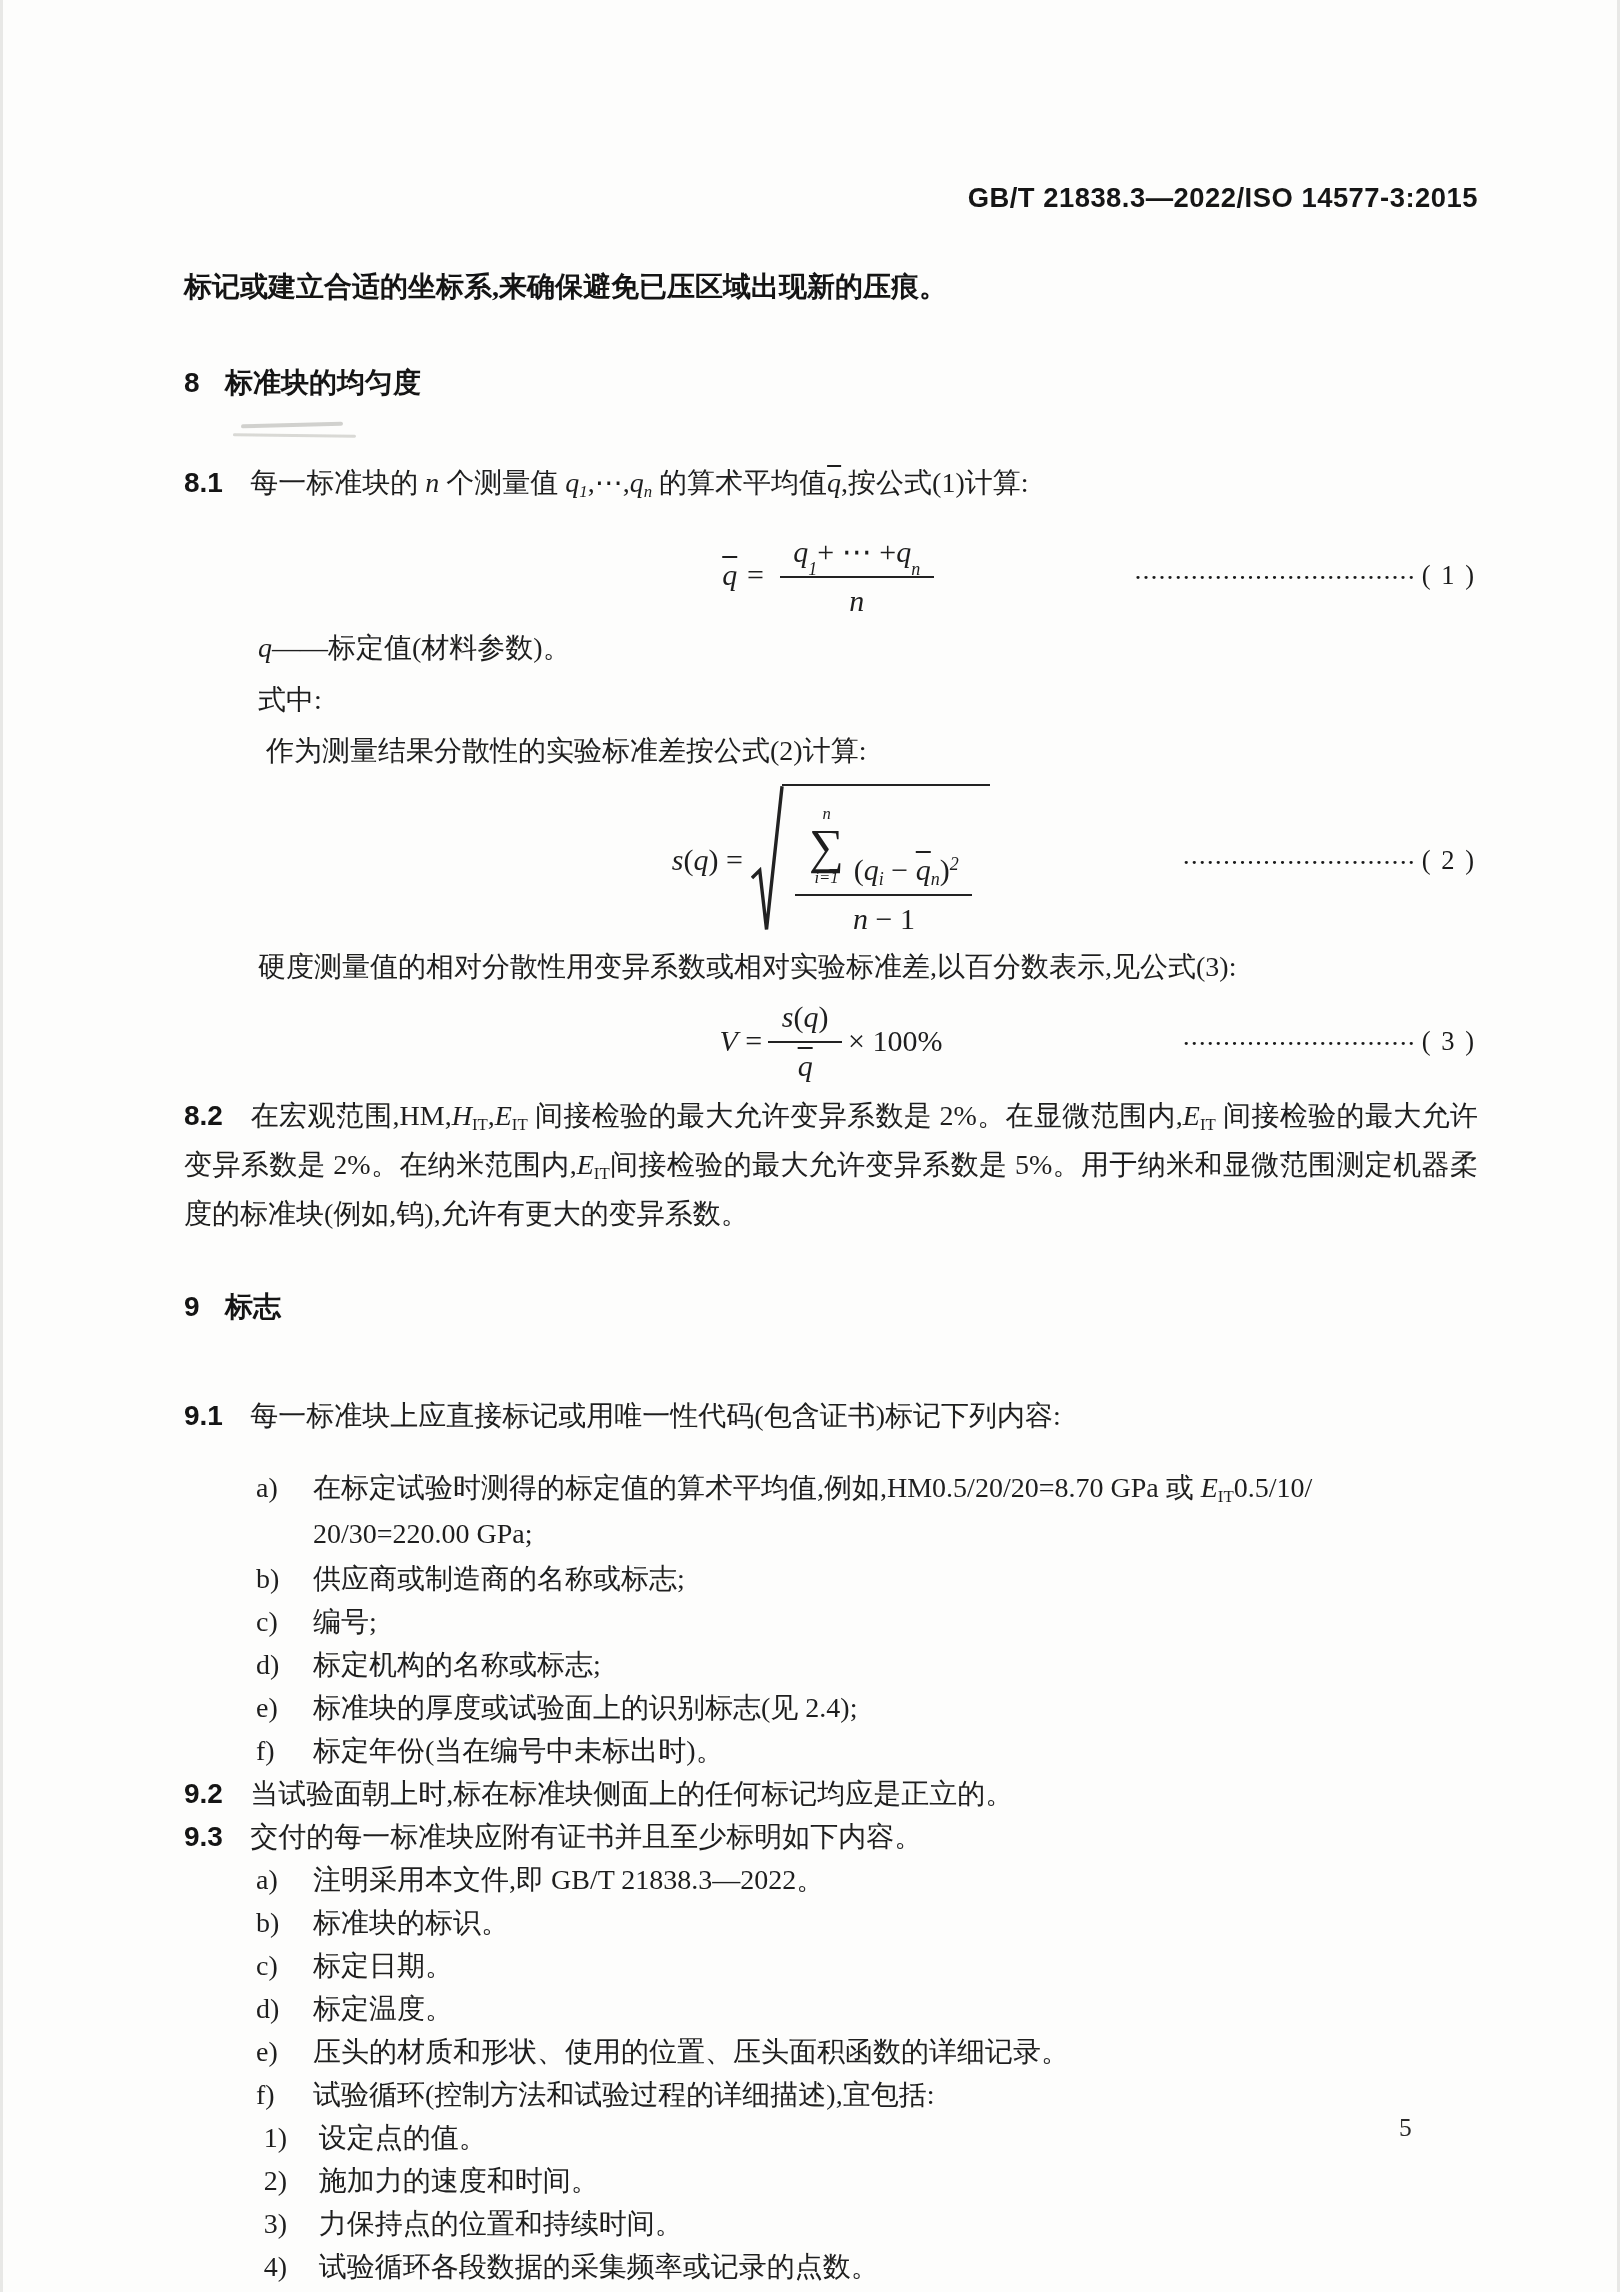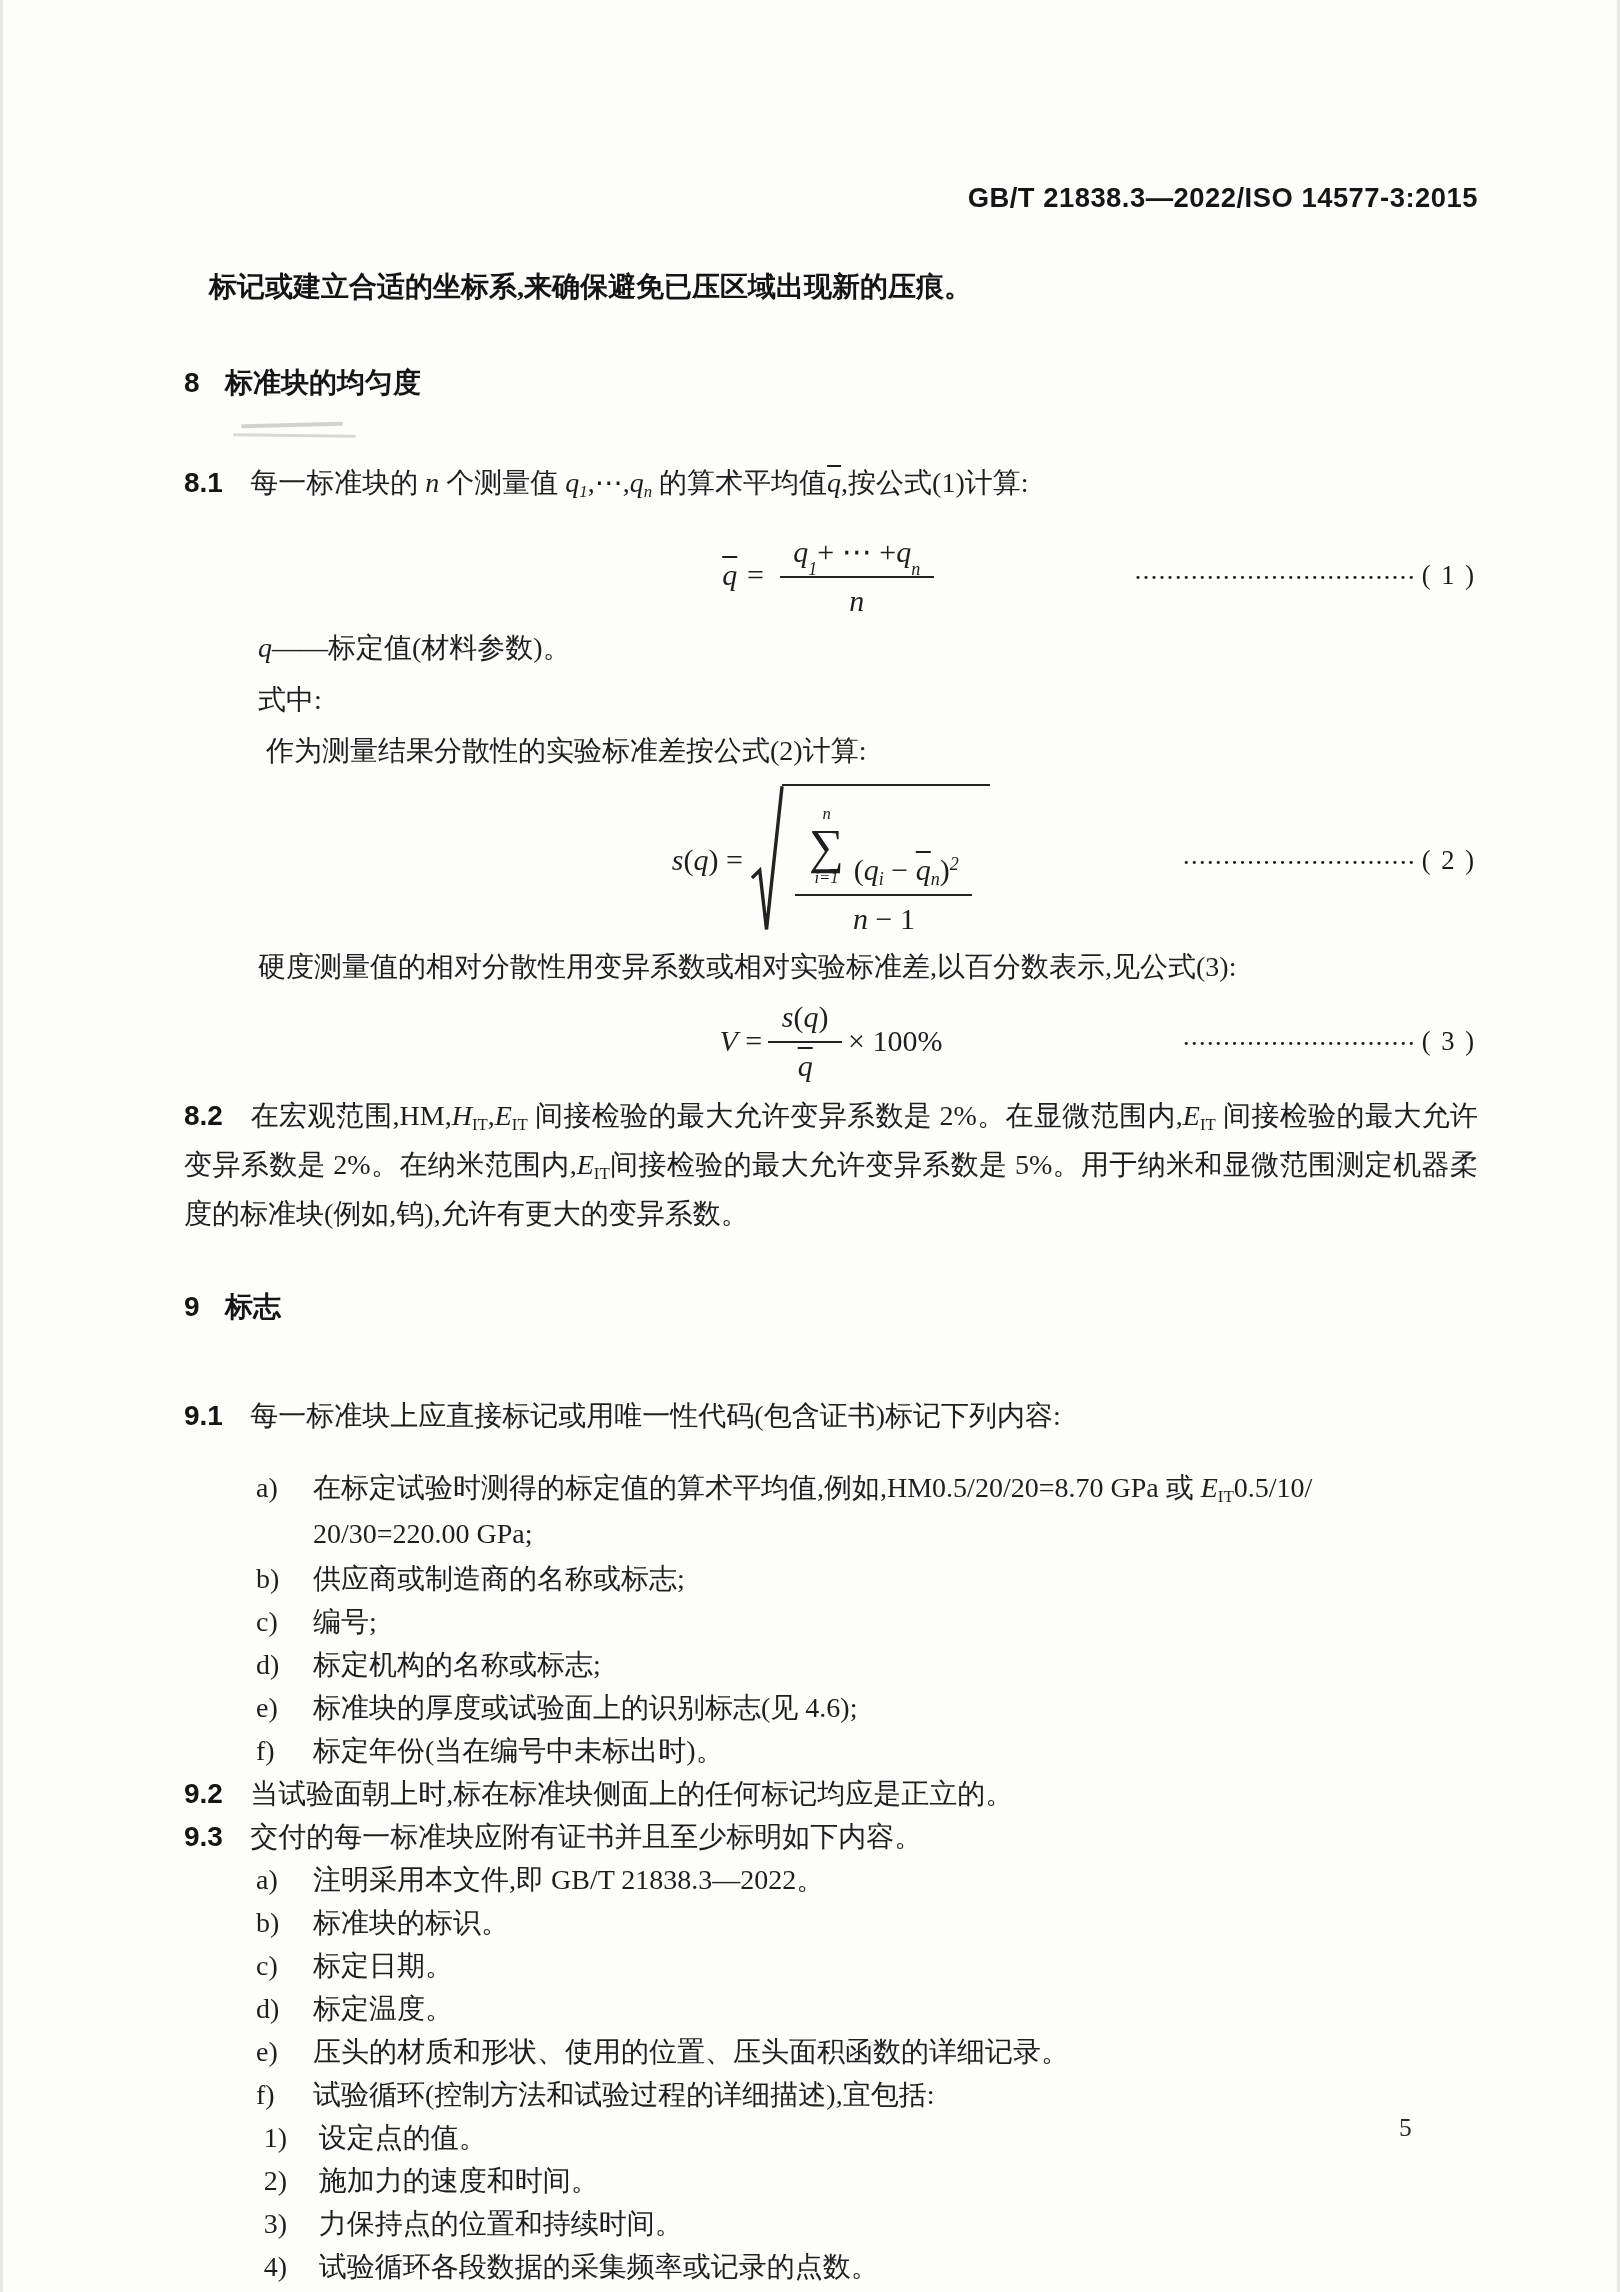--- a/index.html
+++ b/index.html
@@ -19,21 +19,21 @@
     text-align:right;
     font-family:"Liberation Sans",sans-serif;
     font-weight:bold;
     font-size:27.4px;
     letter-spacing:0.5px;
     color:#161616;
   }
 
   
   .para{font-size:28px;line-height:43px;}
-  .para-cont{margin-top:51px;font-weight:600;color:#141414;margin-left:25px;}
+  .para-cont{margin-top:51px;font-weight:600;color:#141414;}
   .justify{text-align:justify;}
   .indent1{padding-left:74px;}
 
   .sec-heading{
     margin-top:57px;
     font-family:"Liberation Sans",sans-serif;
     font-weight:bold;font-size:28px;line-height:39px;color:#151515;
   }
   .sec-num{margin-right:25.5px;}
 
@@ -198,21 +198,21 @@
       <div class="li">
         <span class="m">c)</span>
         <span class="t">编号;</span>
       </div>
       <div class="li">
         <span class="m">d)</span>
         <span class="t">标定机构的名称或标志;</span>
       </div>
       <div class="li">
         <span class="m">e)</span>
-        <span class="t">标准块的厚度或试验面上的识别标志(见 4.6);</span>
+        <span class="t">标准块的厚度或试验面上的识别标志(见 2.4);</span>
       </div>
       <div class="li">
         <span class="m">f)</span>
         <span class="t">标定年份(当在编号中未标出时)。</span>
       </div>
     </div>
 
     <p class="clause" style="margin:0;">
       <span class="clause-num">9.2</span><span>当试验面朝上时,标在标准块侧面上的任何标记均应是正立的。</span>
     </p>

